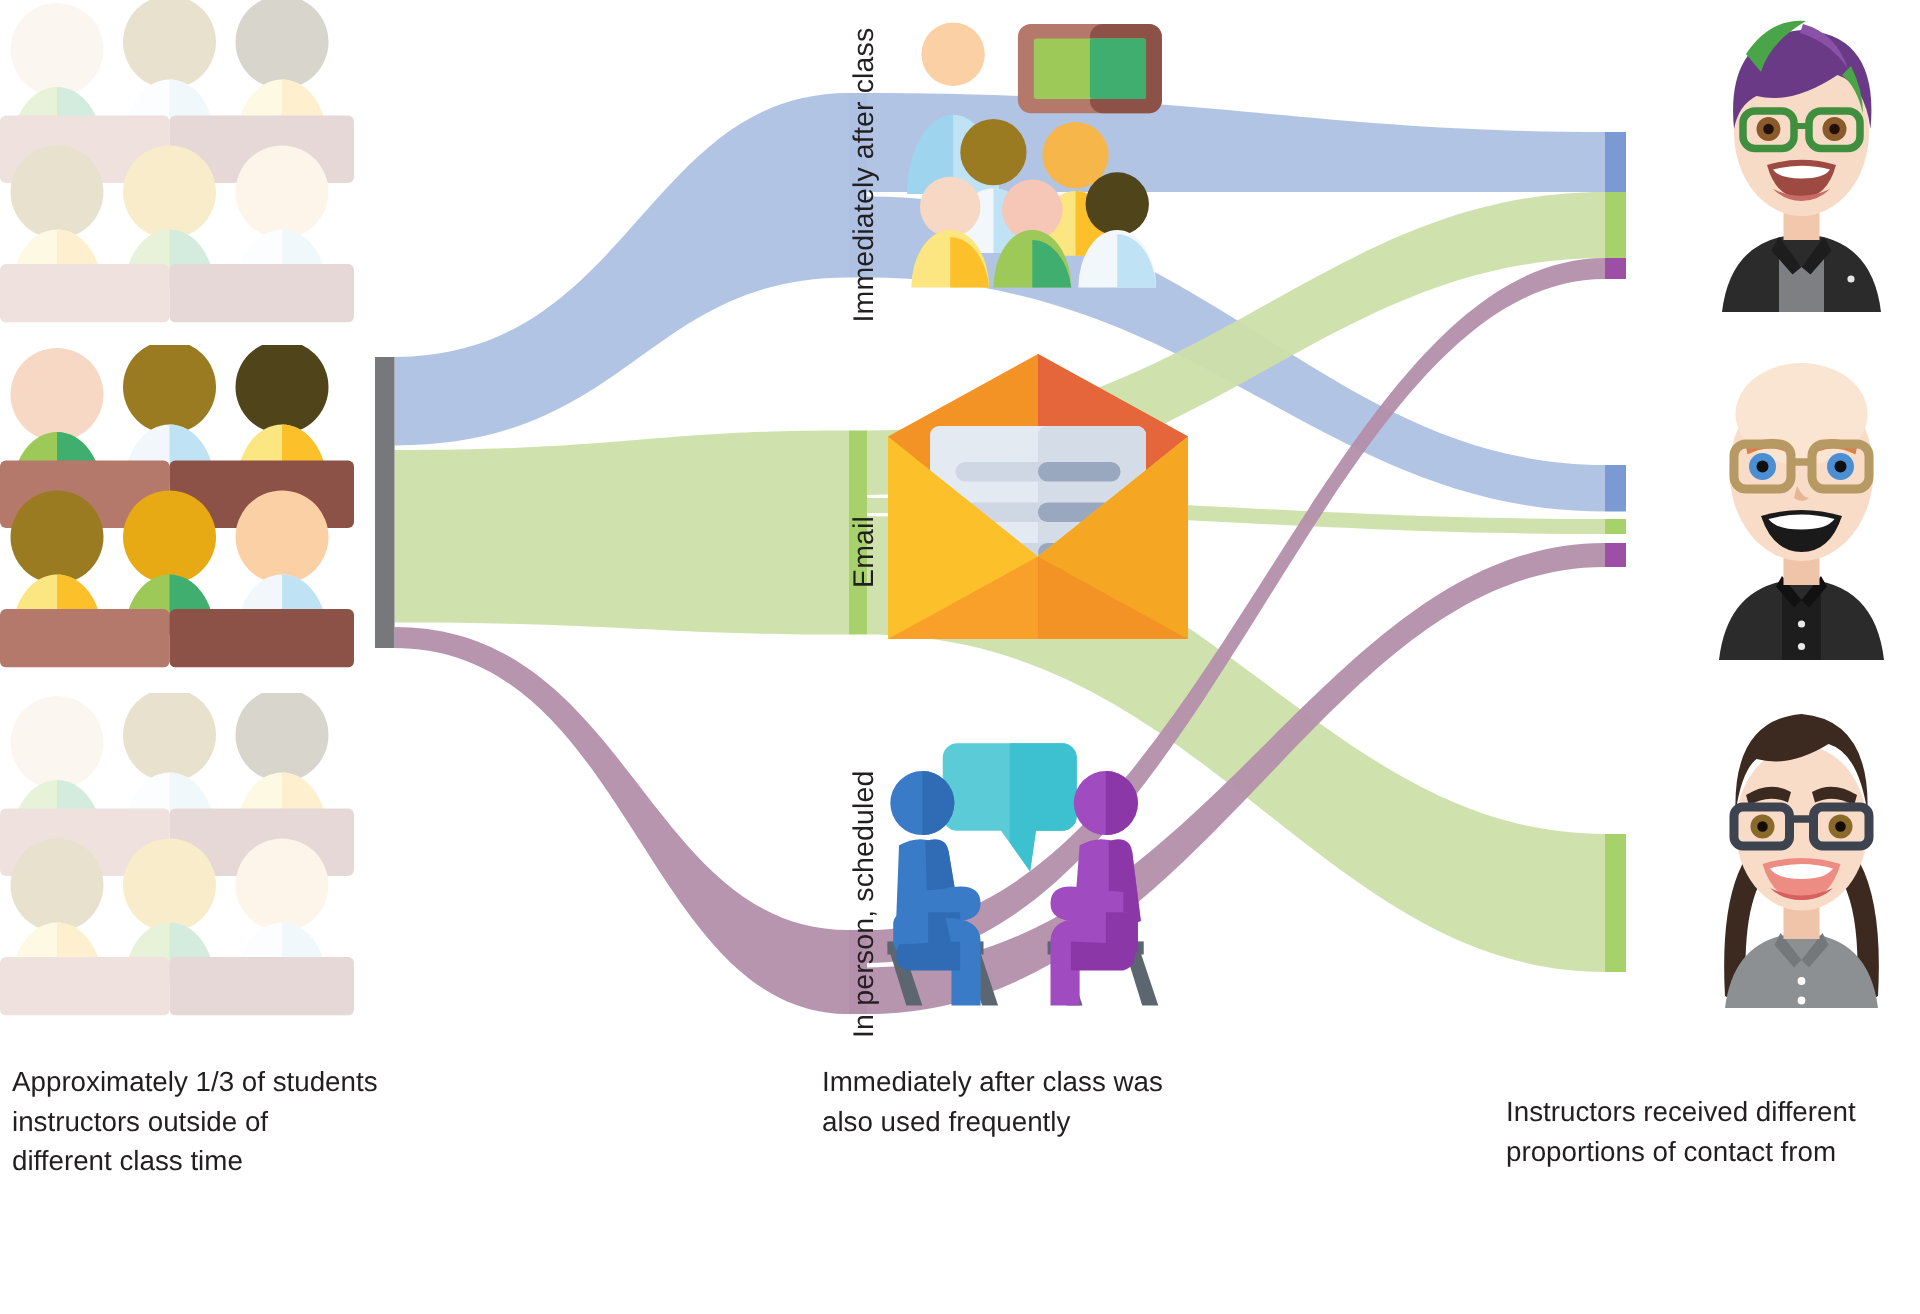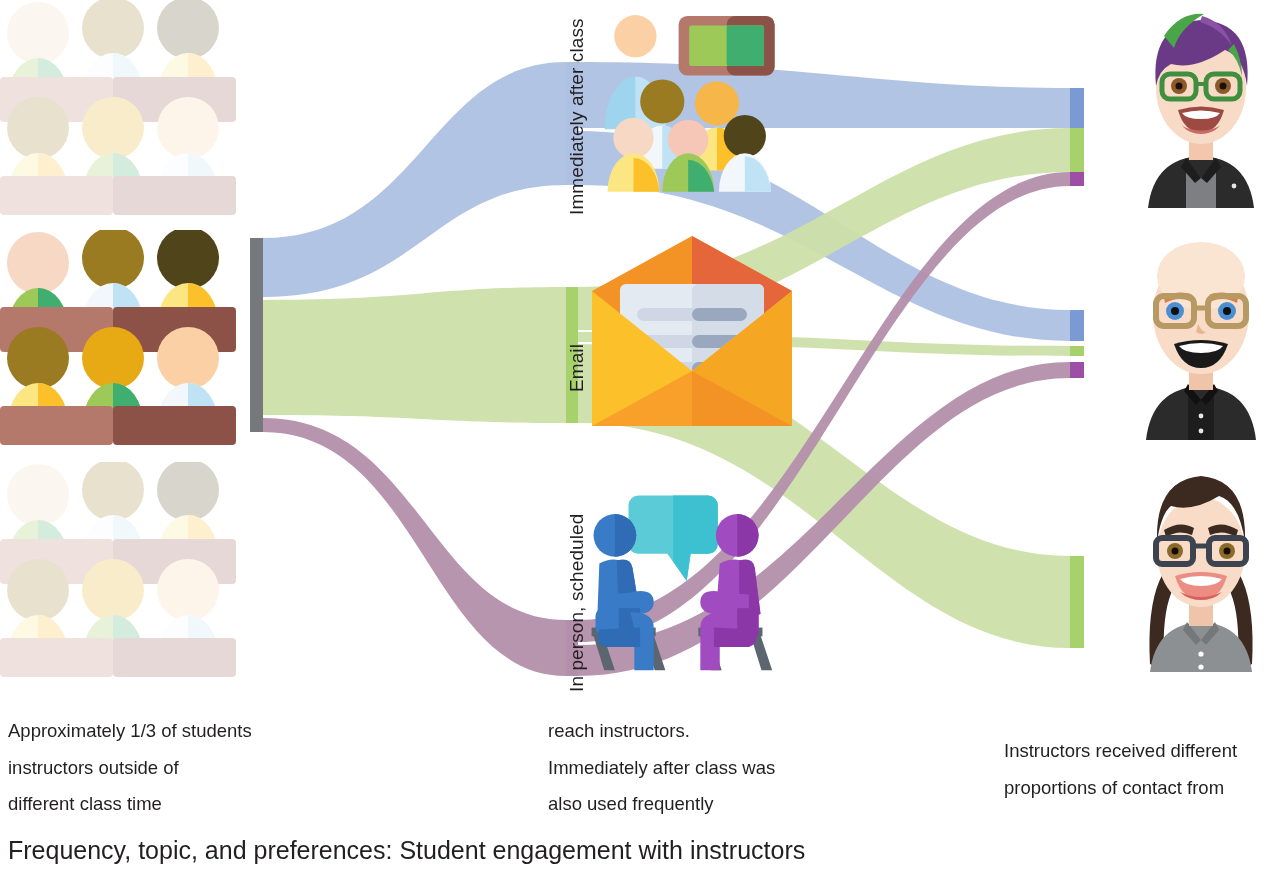--- a/index.html
+++ b/index.html
@@ -40,21 +40,21 @@
   .avatar{position:absolute;left:1142px;width:118px;height:208px;}
   .avatar svg{display:block;width:118px;height:208px;}
 
   
   .caption{
     position:absolute;
     font-size:18.5px;
     line-height:26.5px;
     color:#231f20;
   }
-  .caption div{white-space:nowrap;margin-top:10px;}
+  .caption div{white-space:nowrap;}
 
   
   #footer-title{
     position:absolute;
     left:8px;top:836px;
     font-size:25px;
     color:#231f20;
     white-space:nowrap;
   }
 </style>
@@ -367,25 +367,23 @@
     </svg>
   </div>
 
   <div class="caption" style="left:8px;top:708px;">
     <div>Approximately 1/3 of students</div>
     <div>instructors outside of</div>
     <div>different class time</div>
   </div>
 
   <div class="caption" style="left:548px;top:708px;">
-    <div>reach instructors.</div>
     <div>Immediately after class was</div>
     <div>also used frequently</div>
   </div>
 
   <div class="caption" style="left:1004px;top:728px;">
     <div>Instructors received different</div>
     <div>proportions of contact from</div>
   </div>
 
-  <div id="footer-title">Frequency, topic, and preferences: Student engagement with instructors</div>
 
 </div>
 
 </body></html>

